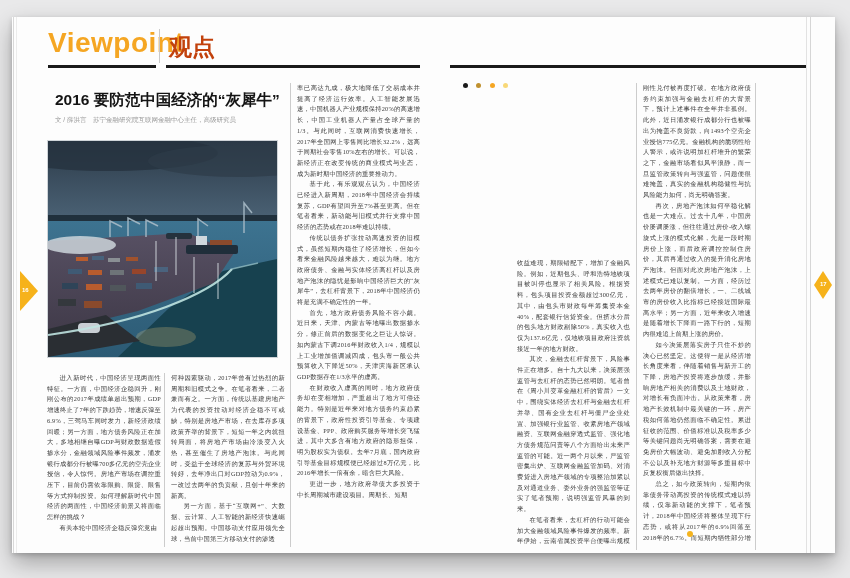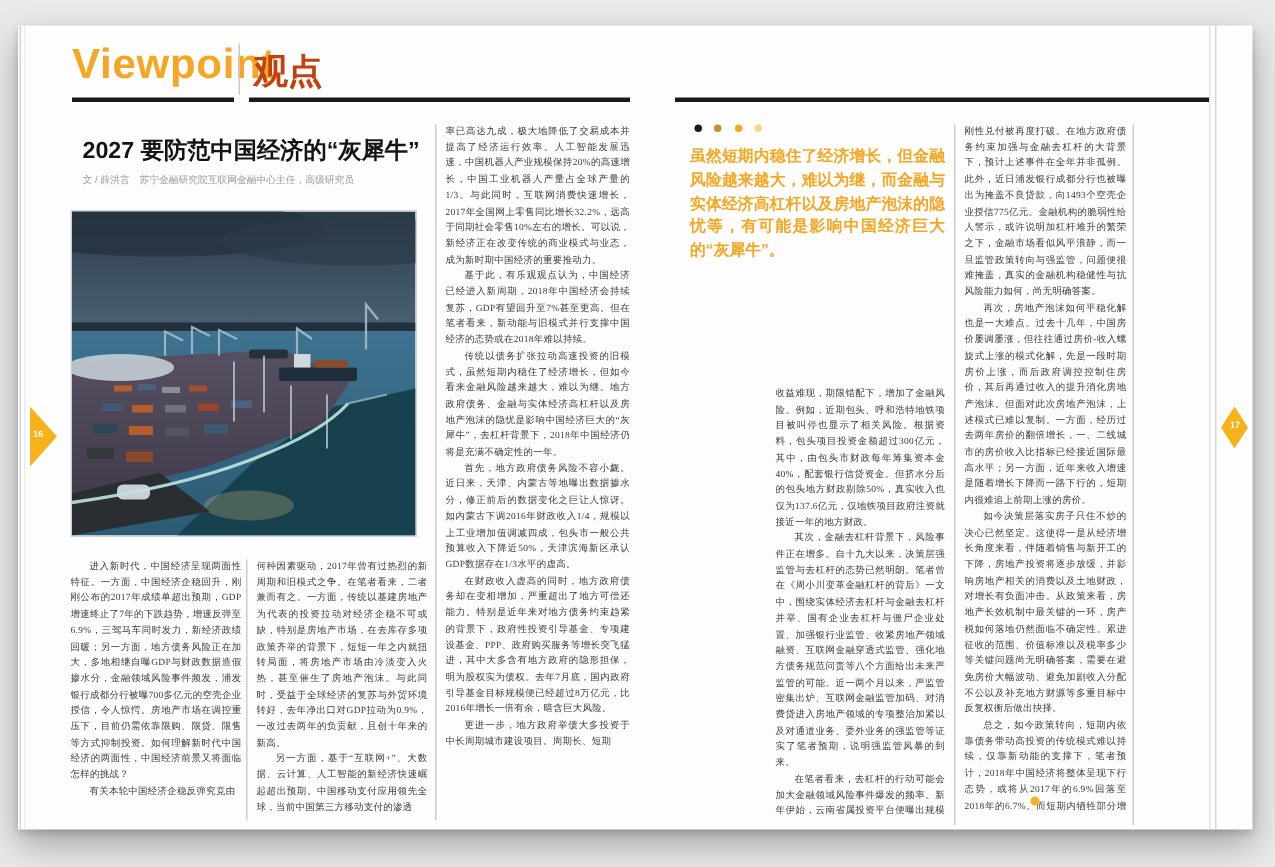--- a/index.html
+++ b/index.html
@@ -46,21 +46,21 @@
     <div class="edgeline" style="left:798px;background:#d6d6d6;"></div>
 
     <div class="hdr-en">Viewpoint</div>
     <div class="hdr-div"></div>
     <div class="hdr-zh">观点</div>
     <div class="rule" style="left:36px;width:108px;"></div>
     <div class="rule" style="left:154px;width:254px;"></div>
 
     <div class="rule" style="left:438px;width:356px;"></div>
 
-    <div class="title">2027 要防范中国经济的“灰犀牛”</div>
+    <div class="title">2016 要防范中国经济的“灰犀牛”</div>
     <div class="byline">文 / 薛洪言　苏宁金融研究院互联网金融中心主任，高级研究员</div>
 
     <div class="photo">
       <svg width="229" height="216" viewBox="0 0 229 216">
         <defs>
           <linearGradient id="sky" x1="0" y1="0" x2="0" y2="1">
             <stop offset="0" stop-color="#2b3946"></stop>
               <stop offset="0.5" stop-color="#3c4f60"></stop>
               <stop offset="1" stop-color="#4b6275"></stop>
           </linearGradient>
@@ -146,21 +146,20 @@
       <p>在财政收入虚高的同时，地方政府债务却在变相增加，严重超出了地方可偿还能力。特别是近年来对地方债务约束趋紧的背景下，政府性投资引导基金、专项建设基金、PPP、政府购买服务等增长突飞猛进，其中大多含有地方政府的隐形担保，明为股权实为债权。去年7月底，国内政府引导基金目标规模便已经超过8万亿元，比2016年增长一倍有余，暗含巨大风险。</p>
       <p>更进一步，地方政府举债大多投资于中长周期城市建设项目。周期长、短期</p>
     </div>
 
     <div class="dots">
       <span style="background: rgb(26, 26, 26);"></span>
       <span style="background: rgb(192, 145, 47);"></span>
       <span style="background: rgb(245, 166, 35);"></span>
       <span style="background: rgb(248, 216, 120);"></span>
     </div>
-    <div class="pullquote">虽然短期内稳住了经济增长，但金融风险越来越大，难以为继，而金融与实体经济高杠杆以及房地产泡沫的隐忧等，有可能是影响中国经济巨大的“灰犀牛”。</div>
 
     <div class="col" style="left:505px;top:241px;width:113px;height:290px;">
       <p class="cont">收益难现，期限错配下，增加了金融风险。例如，近期包头、呼和浩特地铁项目被叫停也显示了相关风险。根据资料，包头项目投资金额超过300亿元，其中，由包头市财政每年筹集资本金40%，配套银行信贷资金。但挤水分后的包头地方财政剔除50%，真实收入也仅为137.6亿元，仅地铁项目政府注资就接近一年的地方财政。</p>
       <p>其次，金融去杠杆背景下，风险事件正在增多。自十九大以来，决策层强监管与去杠杆的态势已然明朗。笔者曾在《周小川变革金融杠杆的背后》一文中，围绕实体经济去杠杆与金融去杠杆并举、国有企业去杠杆与僵尸企业处置、加强银行业监管、收紧房地产领域融资、互联网金融穿透式监管、强化地方债务规范问责等八个方面给出未来严监管的可能。近一两个月以来，严监管密集出炉、互联网金融监管加码、对消费贷进入房地产领域的专项整治加紧以及对通道业务、委外业务的强监管等证实了笔者预期，说明强监管风暴的到来。</p>
       <p>在笔者看来，去杠杆的行动可能会加大金融领域风险事件爆发的频率。新年伊始，云南省属投资平台便曝出规模债务难以还本付息、引发延期偿付的问题，</p>
     </div>
     <div class="vdiv" style="left:624px;top:66px;height:467px;"></div>
     <div class="col" style="left:631px;top:66px;width:108px;height:458px;">
       <p class="cont">刚性兑付被再度打破。在地方政府债务约束加强与金融去杠杆的大背景下，预计上述事件在全年并非孤例。此外，近日浦发银行成都分行也被曝出为掩盖不良贷款，向1493个空壳企业授信775亿元。金融机构的脆弱性给人警示，或许说明加杠杆堆升的繁荣之下，金融市场看似风平浪静，而一旦监管政策转向与强监管，问题便很难掩盖，真实的金融机构稳健性与抗风险能力如何，尚无明确答案。</p>
       <p>再次，房地产泡沫如何平稳化解也是一大难点。过去十几年，中国房价屡调屡涨，但往往通过房价-收入螺旋式上涨的模式化解，先是一段时期房价上涨，而后政府调控控制住房价，其后再通过收入的提升消化房地产泡沫。但面对此次房地产泡沫，上述模式已难以复制。一方面，经历过去两年房价的翻倍增长，一、二线城市的房价收入比指标已经接近国际最高水平；另一方面，近年来收入增速是随着增长下降而一路下行的，短期内很难追上前期上涨的房价。</p>

